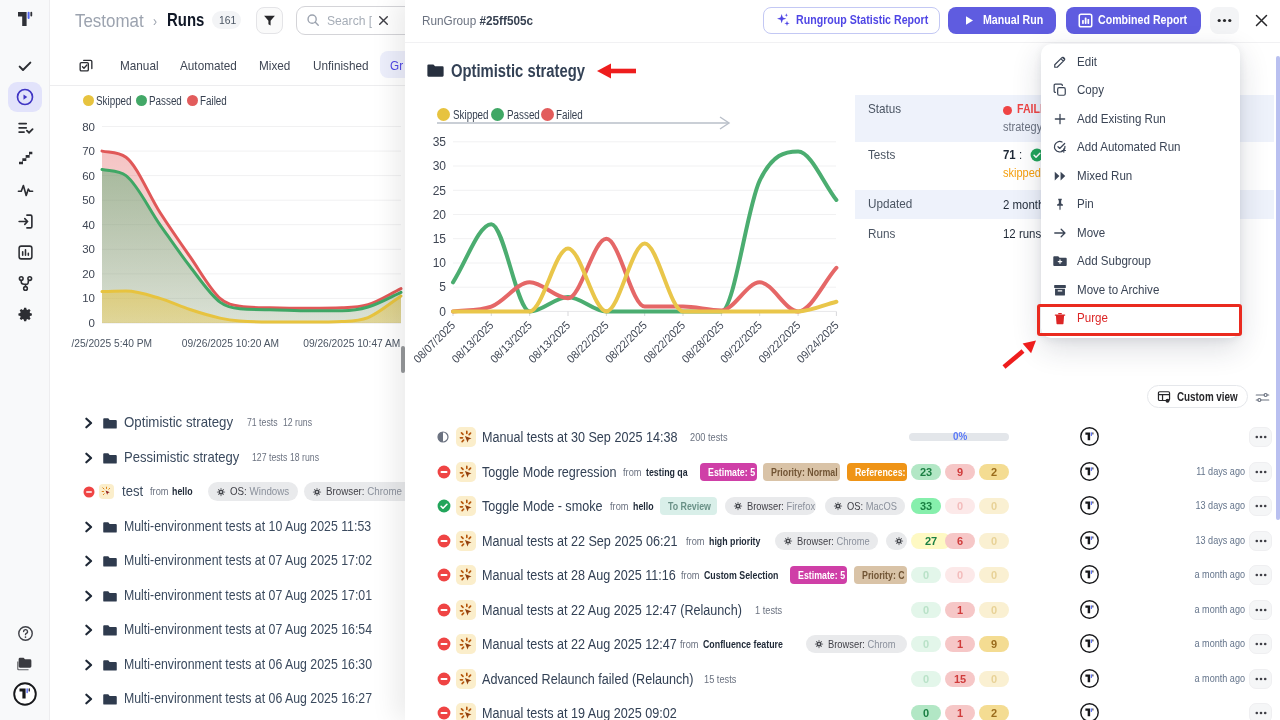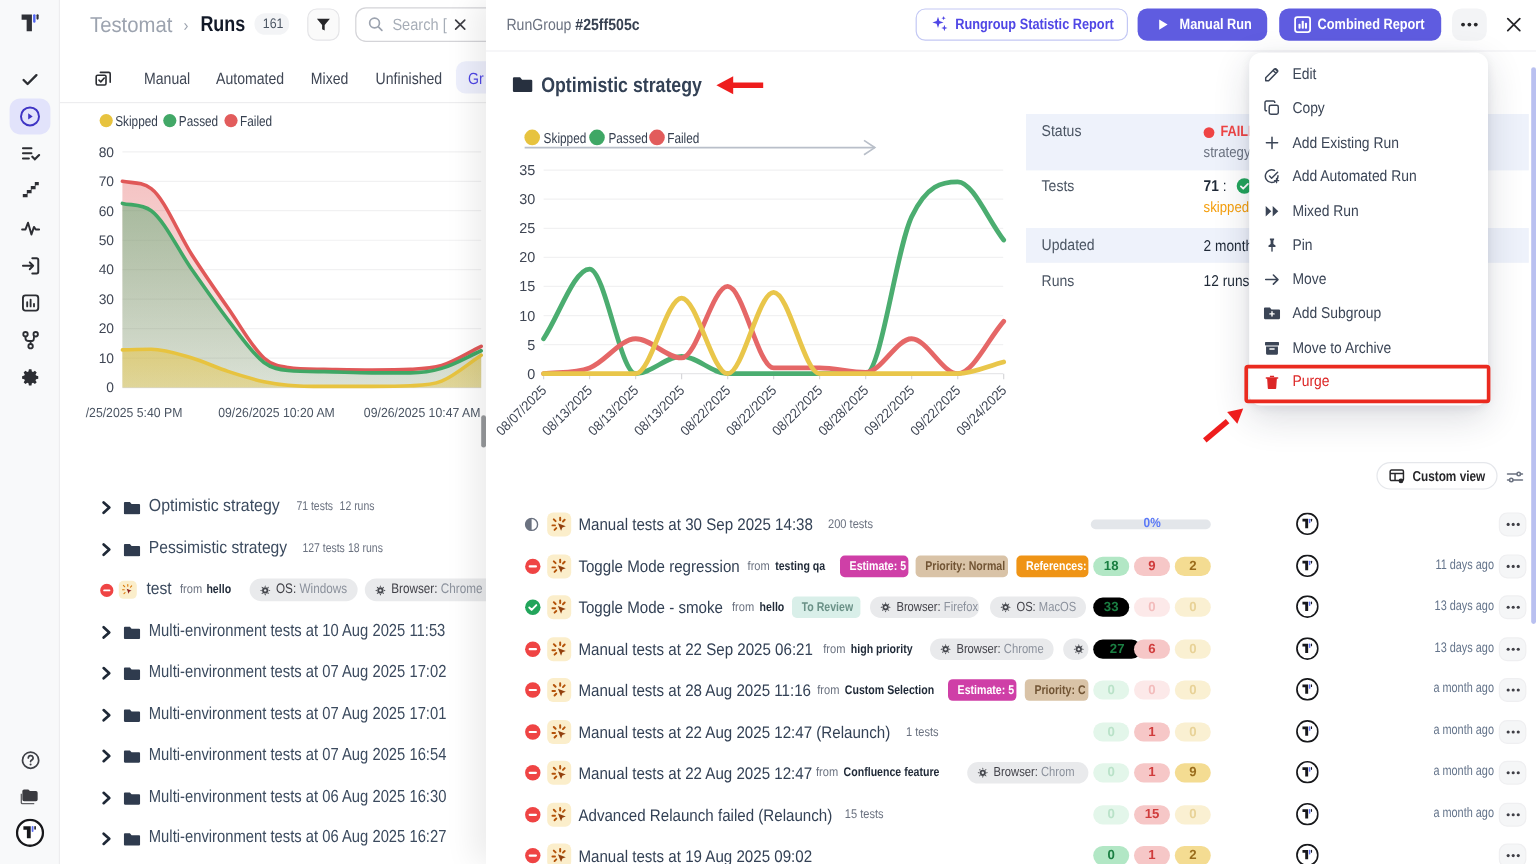--- a/index.html
+++ b/index.html
@@ -408,21 +408,21 @@
     </svg>
     <div class="abs" style="left:482px;top:463.5px;font-size:14px;color:#334155;white-space:nowrap;transform:scaleX(0.9);transform-origin:0 50%;">Toggle Mode regression</div>
     <div class="abs" style="left:623px;top:465.5px;font-size:10.5px;color:#6b7280;white-space:nowrap;transform:scaleX(0.88);transform-origin:0 50%;">from</div>
     <div class="abs" style="left:646px;top:465.5px;font-size:10.5px;color:#1f2937;font-weight:bold;white-space:nowrap;transform:scaleX(0.84);transform-origin:0 50%;">testing qa</div>
     <div class="abs" style="left:700px;top:462.5px;height:18px;width:57px;overflow:hidden;background:#cf3fa7;border-radius:4px;"></div>
     <div class="abs" style="left:708px;top:465.5px;font-size:10.5px;color:#fff;font-weight:bold;white-space:nowrap;transform:scaleX(0.84);transform-origin:0 50%;clip-path:inset(0 0px 0 0);">Estimate: 5</div>
     <div class="abs" style="left:763px;top:462.5px;height:18px;width:77px;overflow:hidden;background:#d9c3a7;border-radius:4px;"></div>
     <div class="abs" style="left:771px;top:465.5px;font-size:10.5px;color:#715434;font-weight:bold;white-space:nowrap;transform:scaleX(0.84);transform-origin:0 50%;clip-path:inset(0 0px 0 0);">Priority: Normal</div>
     <div class="abs" style="left:847px;top:462.5px;height:18px;width:60px;overflow:hidden;background:#ef9416;border-radius:4px;"></div>
     <div class="abs" style="left:855px;top:465.5px;font-size:10.5px;color:#fff;font-weight:bold;white-space:nowrap;transform:scaleX(0.84);transform-origin:0 50%;clip-path:inset(0 0px 0 0);">References:</div>
-    <div class="abs" style="left:911px;top:463.5px;width:30px;height:16px;border-radius:8px;background:#b2e7c5;font-size:11px;font-weight:bold;color:#1a7f42;text-align:center;line-height:16px;">18</div>
+    <div class="abs" style="left:911px;top:463.5px;width:30px;height:16px;border-radius:8px;background:#b2e7c5;font-size:11px;font-weight:bold;color:#1a7f42;text-align:center;line-height:16px;">23</div>
     <div class="abs" style="left:945px;top:463.5px;width:30px;height:16px;border-radius:8px;background:#f6c7c7;font-size:11px;font-weight:bold;color:#d03c3c;text-align:center;line-height:16px;">9</div>
     <div class="abs" style="left:979px;top:463.5px;width:30px;height:16px;border-radius:8px;background:#f4dc92;font-size:11px;font-weight:bold;color:#9a6c1c;text-align:center;line-height:16px;">2</div>
     <svg class="abs" style="left:1080px;top:461.5px;" width="19" height="19" viewBox="0 0 24 24">
       <circle cx="12" cy="12" r="11" fill="#fff" stroke="#17181b" stroke-width="1.8"></circle>
       <path d="M6.8 6.8h6v9.8h-3.1v-6.9h-2.9Z" fill="#17181b"></path>
       <rect x="13.6" y="6.6" width="1.5" height="4.8" rx="0.7" fill="#5b6ef5"></rect>
       <rect x="15.7" y="6.6" width="1.2" height="3" rx="0.6" fill="#17181b"></rect>
     </svg>
     <div class="abs" style="left:1045px;top:464.5px;width:200px;text-align:right;font-size:11.5px;color:#64748b;white-space:nowrap;transform:scaleX(0.79);transform-origin:100% 50%;">11 days ago</div>
     <div class="abs" style="left:1249px;top:461.5px;width:23px;height:20px;border-radius:7px;background:#f5f6f7;border:1px solid #efeff1;"></div>
@@ -454,21 +454,21 @@
       <circle cx="12" cy="12" r="2.4" fill="#e9eaec"></circle>
     </svg>
     <div class="abs" style="left:747px;top:500px;font-size:11px;color:#3f3f46;white-space:nowrap;transform:scaleX(0.85);transform-origin:0 50%;">Browser: <span style="color:#8b919c;">Firefox</span></div>
     <div class="abs" style="left:825px;top:497px;height:18px;width:80px;overflow:hidden;background:#e9eaec;border-radius:9px;"></div>
     <svg class="abs" style="left:833px;top:501px;" width="10" height="10" viewBox="0 0 24 24" fill="#46484e">
       <path d="M12 1.5l1.5 3.4h-3zM12 22.5l-1.5-3.4h3zM1.5 12l3.4-1.5v3zM22.5 12l-3.4 1.5v-3zM4.6 4.6l3.5 1.3-2.2 2.2zM19.4 19.4l-3.5-1.3 2.2-2.2zM19.4 4.6l-1.3 3.5-2.2-2.2zM4.6 19.4l1.3-3.5 2.2 2.2z"></path>
       <circle cx="12" cy="12" r="6.2"></circle>
       <circle cx="12" cy="12" r="2.4" fill="#e9eaec"></circle>
     </svg>
     <div class="abs" style="left:847px;top:500px;font-size:11px;color:#3f3f46;white-space:nowrap;transform:scaleX(0.85);transform-origin:0 50%;">OS: <span style="color:#8b919c;">MacOS</span></div>
-    <div class="abs" style="left:911px;top:498px;width:30px;height:16px;border-radius:8px;background:#000000;font-size:11px;font-weight:bold;color:#1a7f42;text-align:center;line-height:16px;">33</div>
+    <div class="abs" style="left:911px;top:498px;width:30px;height:16px;border-radius:8px;background:#86efac;font-size:11px;font-weight:bold;color:#1a7f42;text-align:center;line-height:16px;">33</div>
     <div class="abs" style="left:945px;top:498px;width:30px;height:16px;border-radius:8px;background:#fce9e9;font-size:11px;font-weight:bold;color:#f3bcbc;text-align:center;line-height:16px;">0</div>
     <div class="abs" style="left:979px;top:498px;width:30px;height:16px;border-radius:8px;background:#faf0d2;font-size:11px;font-weight:bold;color:#e8d297;text-align:center;line-height:16px;">0</div>
     <svg class="abs" style="left:1080px;top:496px;" width="19" height="19" viewBox="0 0 24 24">
       <circle cx="12" cy="12" r="11" fill="#fff" stroke="#17181b" stroke-width="1.8"></circle>
       <path d="M6.8 6.8h6v9.8h-3.1v-6.9h-2.9Z" fill="#17181b"></path>
       <rect x="13.6" y="6.6" width="1.5" height="4.8" rx="0.7" fill="#5b6ef5"></rect>
       <rect x="15.7" y="6.6" width="1.2" height="3" rx="0.6" fill="#17181b"></rect>
     </svg>
     <div class="abs" style="left:1045px;top:499px;width:200px;text-align:right;font-size:11.5px;color:#64748b;white-space:nowrap;transform:scaleX(0.79);transform-origin:100% 50%;">13 days ago</div>
     <div class="abs" style="left:1249px;top:496px;width:23px;height:20px;border-radius:7px;background:#f5f6f7;border:1px solid #efeff1;"></div>
@@ -498,21 +498,21 @@
       <circle cx="12" cy="12" r="2.4" fill="#e9eaec"></circle>
     </svg>
     <div class="abs" style="left:797px;top:534.5px;font-size:11px;color:#3f3f46;white-space:nowrap;transform:scaleX(0.85);transform-origin:0 50%;">Browser: <span style="color:#8b919c;">Chrome</span></div>
     <div class="abs" style="left:886px;top:531.5px;height:18px;width:21px;overflow:hidden;background:#e9eaec;border-radius:9px;"></div>
     <svg class="abs" style="left:894px;top:535.5px;" width="10" height="10" viewBox="0 0 24 24" fill="#46484e">
       <path d="M12 1.5l1.5 3.4h-3zM12 22.5l-1.5-3.4h3zM1.5 12l3.4-1.5v3zM22.5 12l-3.4 1.5v-3zM4.6 4.6l3.5 1.3-2.2 2.2zM19.4 19.4l-3.5-1.3 2.2-2.2zM19.4 4.6l-1.3 3.5-2.2-2.2zM4.6 19.4l1.3-3.5 2.2 2.2z"></path>
       <circle cx="12" cy="12" r="6.2"></circle>
       <circle cx="12" cy="12" r="2.4" fill="#e9eaec"></circle>
     </svg>
     <div class="abs" style="left:908px;top:534.5px;font-size:11px;color:#3f3f46;white-space:nowrap;transform:scaleX(0.85);transform-origin:0 50%;"> <span style="color:#8b919c;"></span></div>
-    <div class="abs" style="left:911px;top:532.5px;width:40px;height:16px;border-radius:8px;background:#000000;font-size:11px;font-weight:bold;color:#1a7f42;text-align:center;line-height:16px;">27</div>
+    <div class="abs" style="left:911px;top:532.5px;width:40px;height:16px;border-radius:8px;background:#fef9c3;font-size:11px;font-weight:bold;color:#1a7f42;text-align:center;line-height:16px;">27</div>
     <div class="abs" style="left:945px;top:532.5px;width:30px;height:16px;border-radius:8px;background:#f6c7c7;font-size:11px;font-weight:bold;color:#d03c3c;text-align:center;line-height:16px;">6</div>
     <div class="abs" style="left:979px;top:532.5px;width:30px;height:16px;border-radius:8px;background:#faf0d2;font-size:11px;font-weight:bold;color:#e8d297;text-align:center;line-height:16px;">0</div>
     <svg class="abs" style="left:1080px;top:530.5px;" width="19" height="19" viewBox="0 0 24 24">
       <circle cx="12" cy="12" r="11" fill="#fff" stroke="#17181b" stroke-width="1.8"></circle>
       <path d="M6.8 6.8h6v9.8h-3.1v-6.9h-2.9Z" fill="#17181b"></path>
       <rect x="13.6" y="6.6" width="1.5" height="4.8" rx="0.7" fill="#5b6ef5"></rect>
       <rect x="15.7" y="6.6" width="1.2" height="3" rx="0.6" fill="#17181b"></rect>
     </svg>
     <div class="abs" style="left:1045px;top:533.5px;width:200px;text-align:right;font-size:11.5px;color:#64748b;white-space:nowrap;transform:scaleX(0.79);transform-origin:100% 50%;">13 days ago</div>
     <div class="abs" style="left:1249px;top:530.5px;width:23px;height:20px;border-radius:7px;background:#f5f6f7;border:1px solid #efeff1;"></div>

